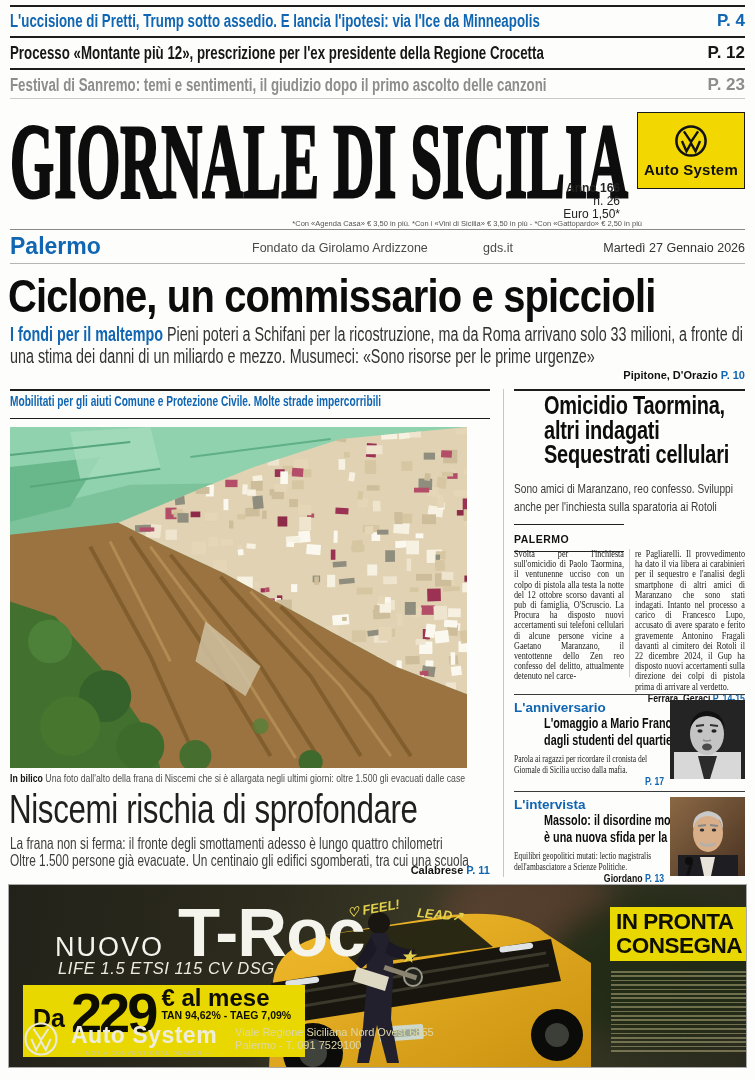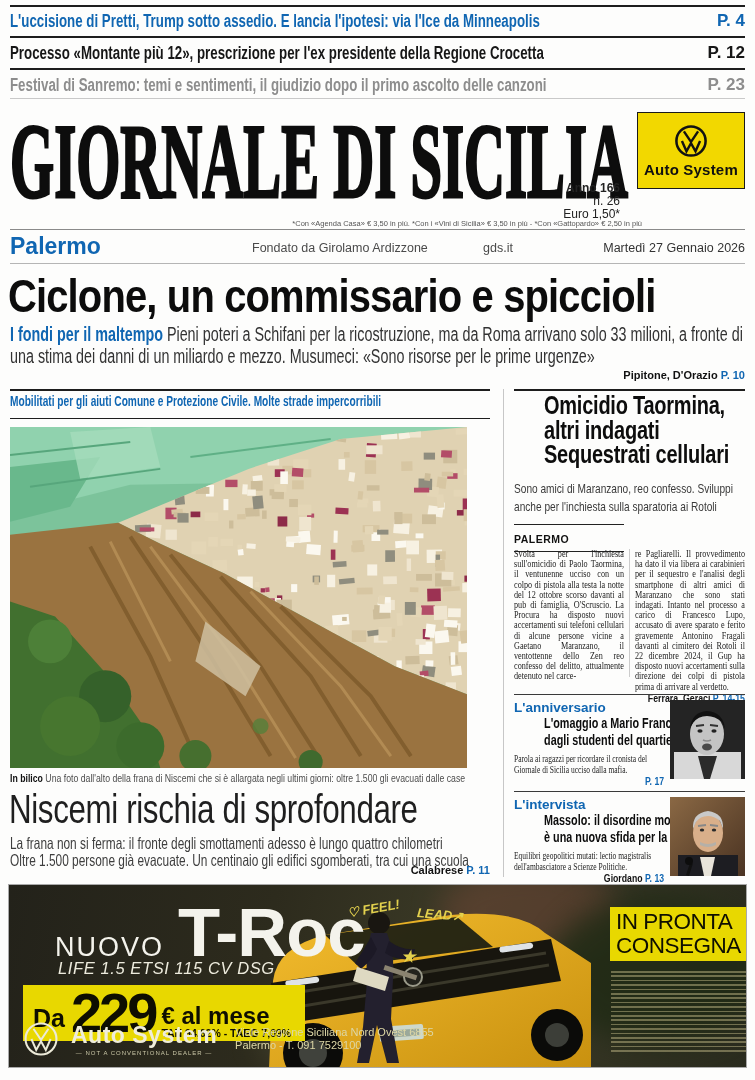--- a/index.html
+++ b/index.html
@@ -63,28 +63,28 @@
   .sec-text { font-family:"Liberation Serif",serif; font-size:9.5px; line-height:11px; color:#222; width:190px; transform:scaleX(0.79); }
   .sec-photo { position:absolute; left:670px; width:75px; height:79px; overflow:hidden; }
 
   
   #ad { position:absolute; left:8px; top:884px; width:739px; height:184px; border:1px solid #a9a9a9; background:linear-gradient(100deg,#23221a 0%,#2d2b1d 35%,#3c3b27 62%,#2a2b1e 100%); overflow:hidden; }
   .ad-blob { position:absolute; border-radius:50%; filter:blur(14px); }
   #ad-title-row { position:absolute; left:46px; top:8px; display:flex; align-items:baseline; gap:14px; color:#f4f3ec; }
   #ad-nuovo { font-size:27px; font-weight:300; letter-spacing:2px; }
   #ad-model { font-size:69px; font-weight:800; letter-spacing:-1px; }
   #ad-trim { position:absolute; left:49px; top:74px; font-size:16.5px; color:#edebdd; letter-spacing:.6px;font-style:italic; }
-  #ad-price-badge { position:absolute; left:14px; top:100px; background:#e8d800; color:#0e0e00; display:flex; align-items:flex-end; padding:2px 14px 2px 10px; gap:6px; }
+  #ad-price-badge { position:absolute; left:14px; top:100px; background:#e8d800; color:#0e0e00; display:flex; align-items:flex-start; padding:2px 14px 18px 10px; gap:6px; }
   #ad-price-badge .da { font-size:25px; font-weight:800; align-self:flex-end; padding-bottom:6px; }
   #ad-price-badge .val { font-size:56px; font-weight:900; letter-spacing:-3px; line-height:52px; }
   #ad-price-badge .stack { display:flex; flex-direction:column; align-items:flex-start; }
   #ad-price-badge .eur { font-size:24px; font-weight:800; line-height:22px; }
   #ad-price-badge .fin { font-size:10.5px; font-weight:800; }
   .doodle { position:absolute; color:#e3d14e; font-weight:bold; font-style:italic; font-size:13px; }
-  #ad-ipc { position:absolute; left:601px; top:22px; width:140px; background:#e8d800; color:#0f0f00; font-weight:400; font-size:22.5px; line-height:24px; padding:3px 6px; letter-spacing:-0.5px; }
+  #ad-ipc { position:absolute; left:601px; top:22px; width:140px; background:#e8d800; color:#0f0f00; font-weight:700; font-size:22.5px; line-height:24px; padding:3px 6px; letter-spacing:-0.5px; }
   #ad-fineprint { position:absolute; left:602px; top:86px; width:136px; height:82px; background:repeating-linear-gradient(to bottom, rgba(216,205,150,.5) 0 1.6px, transparent 1.6px 4.4px); opacity:.85; }
   #ad-dealer { position:absolute; left:14px; top:136px; display:flex; align-items:center; gap:12px; }
   #ad-dealer .nm { font-size:23px; font-weight:bold; color:#efedda; letter-spacing:.5px; }
   #ad-dealer .tag { font-size:6px; color:#c9c6a6; letter-spacing:1px; text-align:center; margin-top:1px; }
   #ad-dealer .addr { font-size:11px; line-height:13.5px; color:#ddd7a6; margin-left:6px; }
 </style>
 </head>
 <body>
 
 <div id="page">

